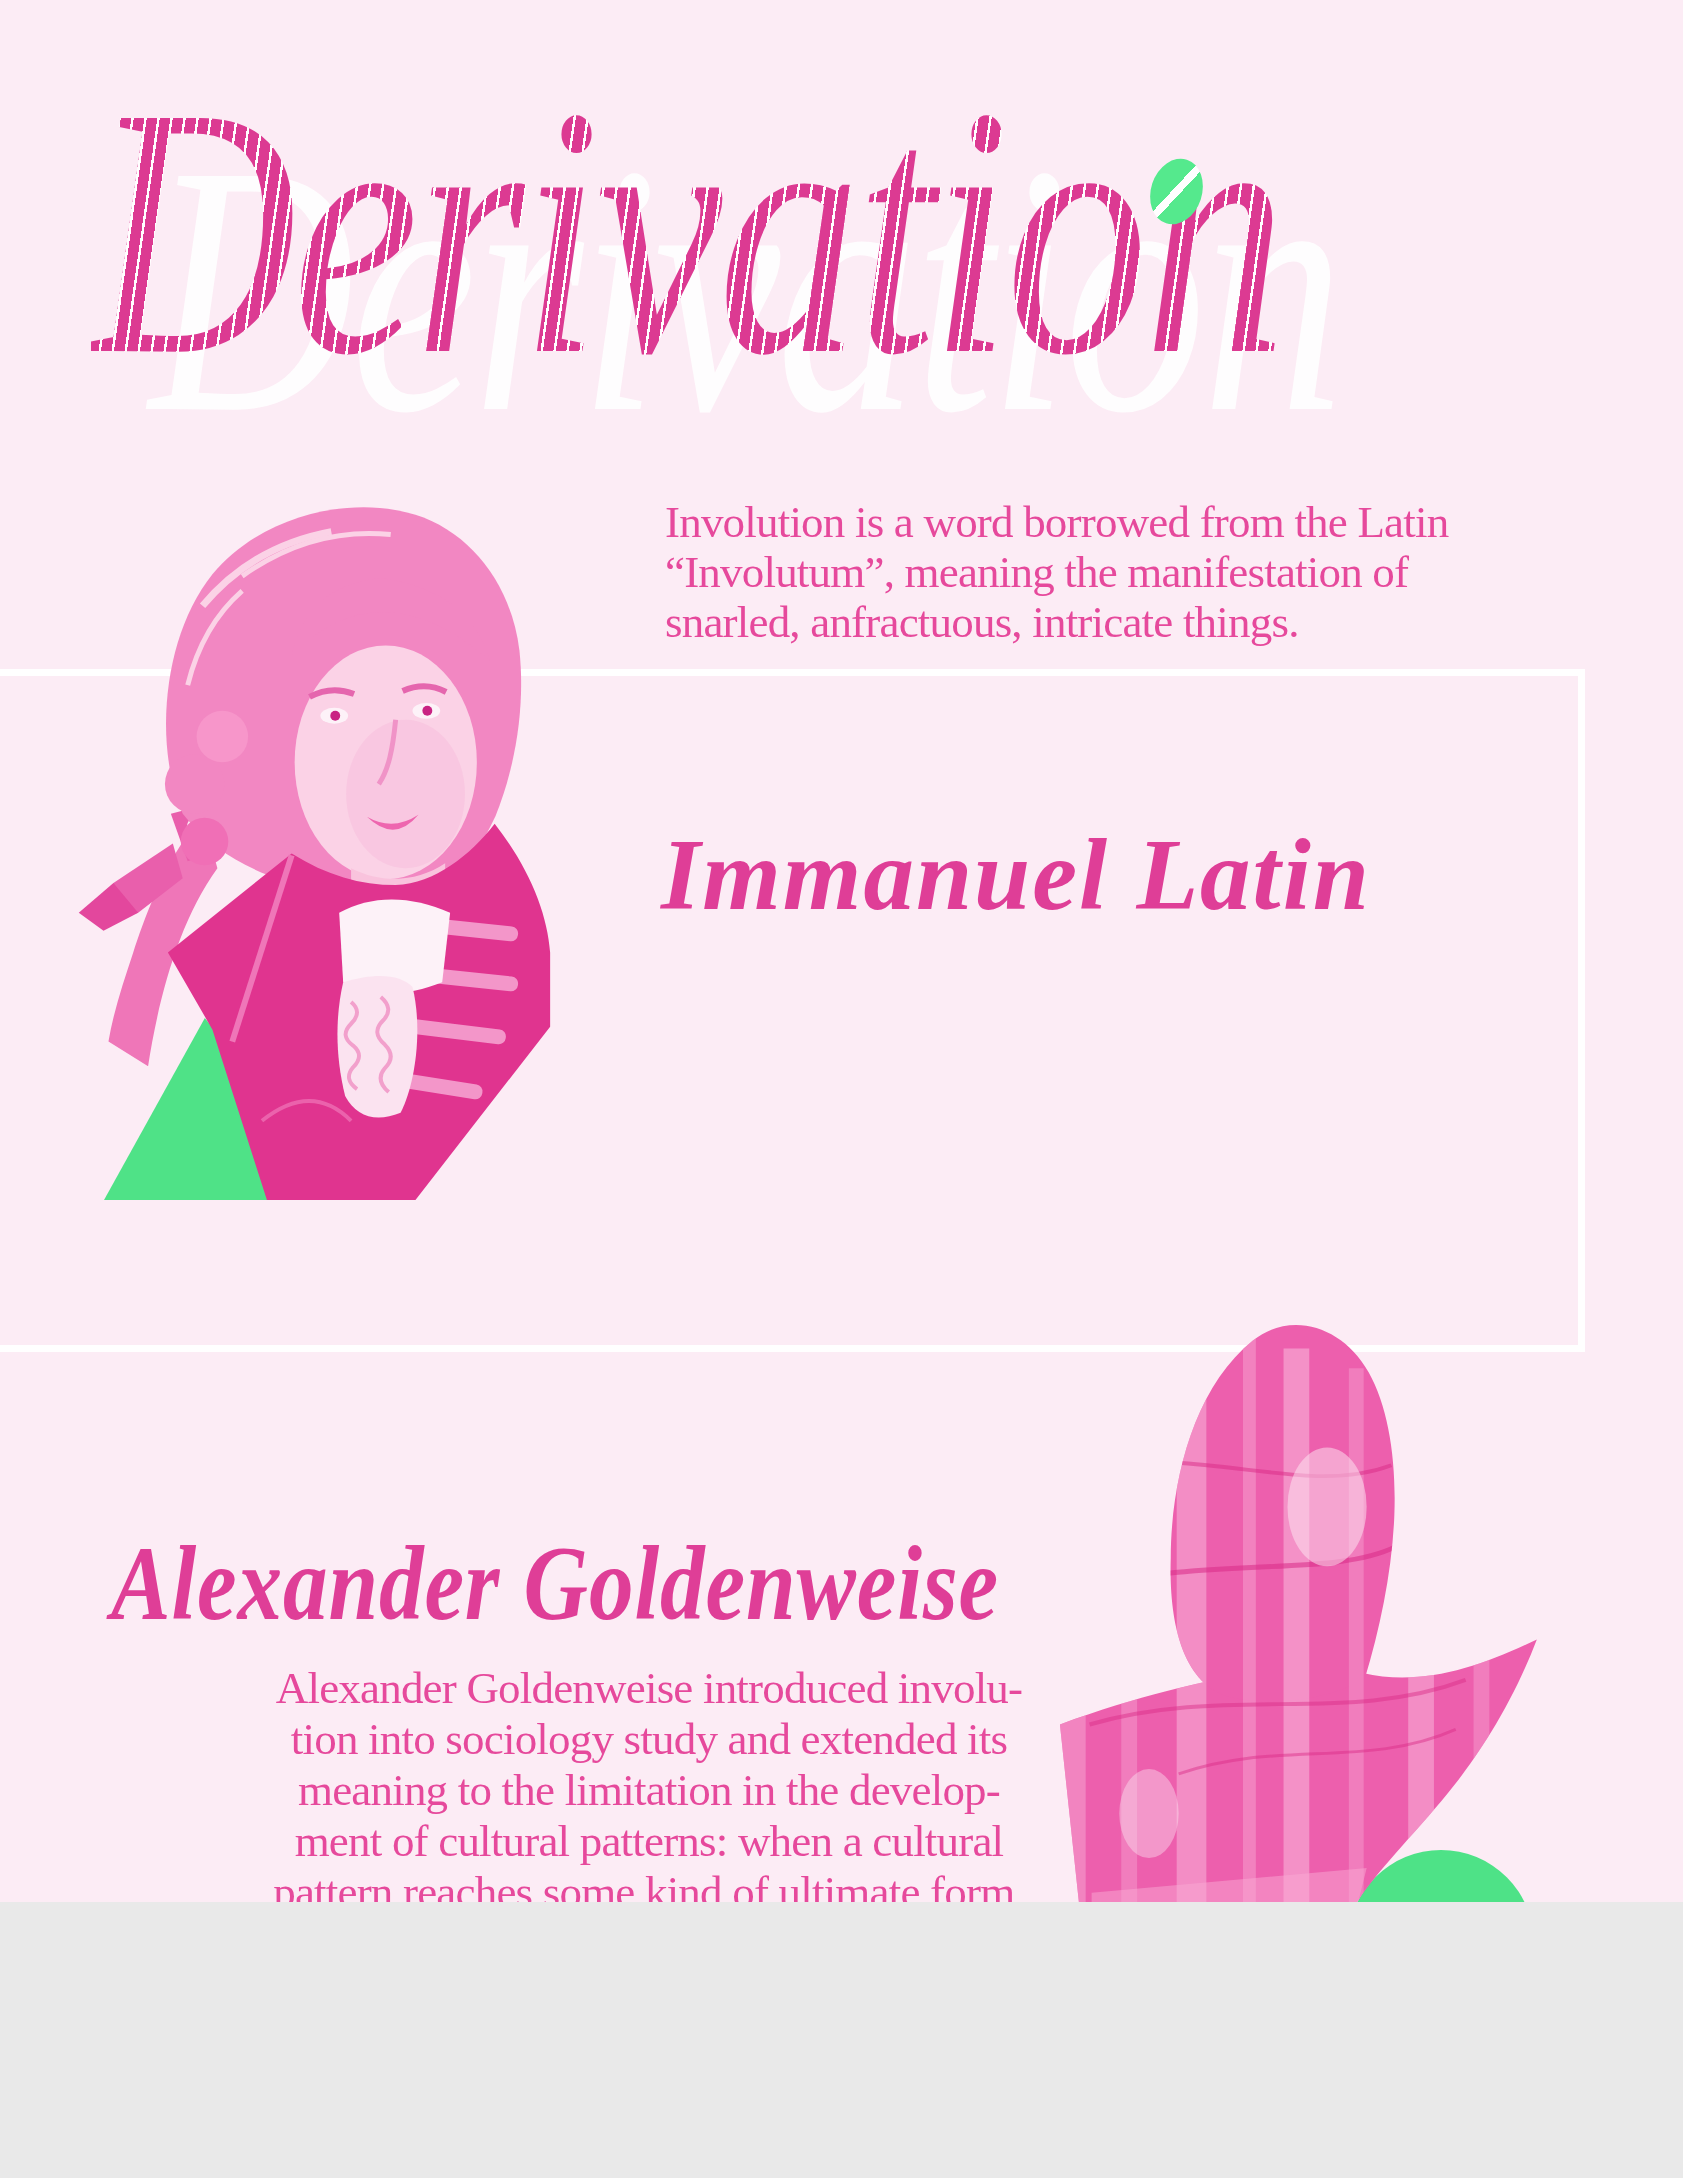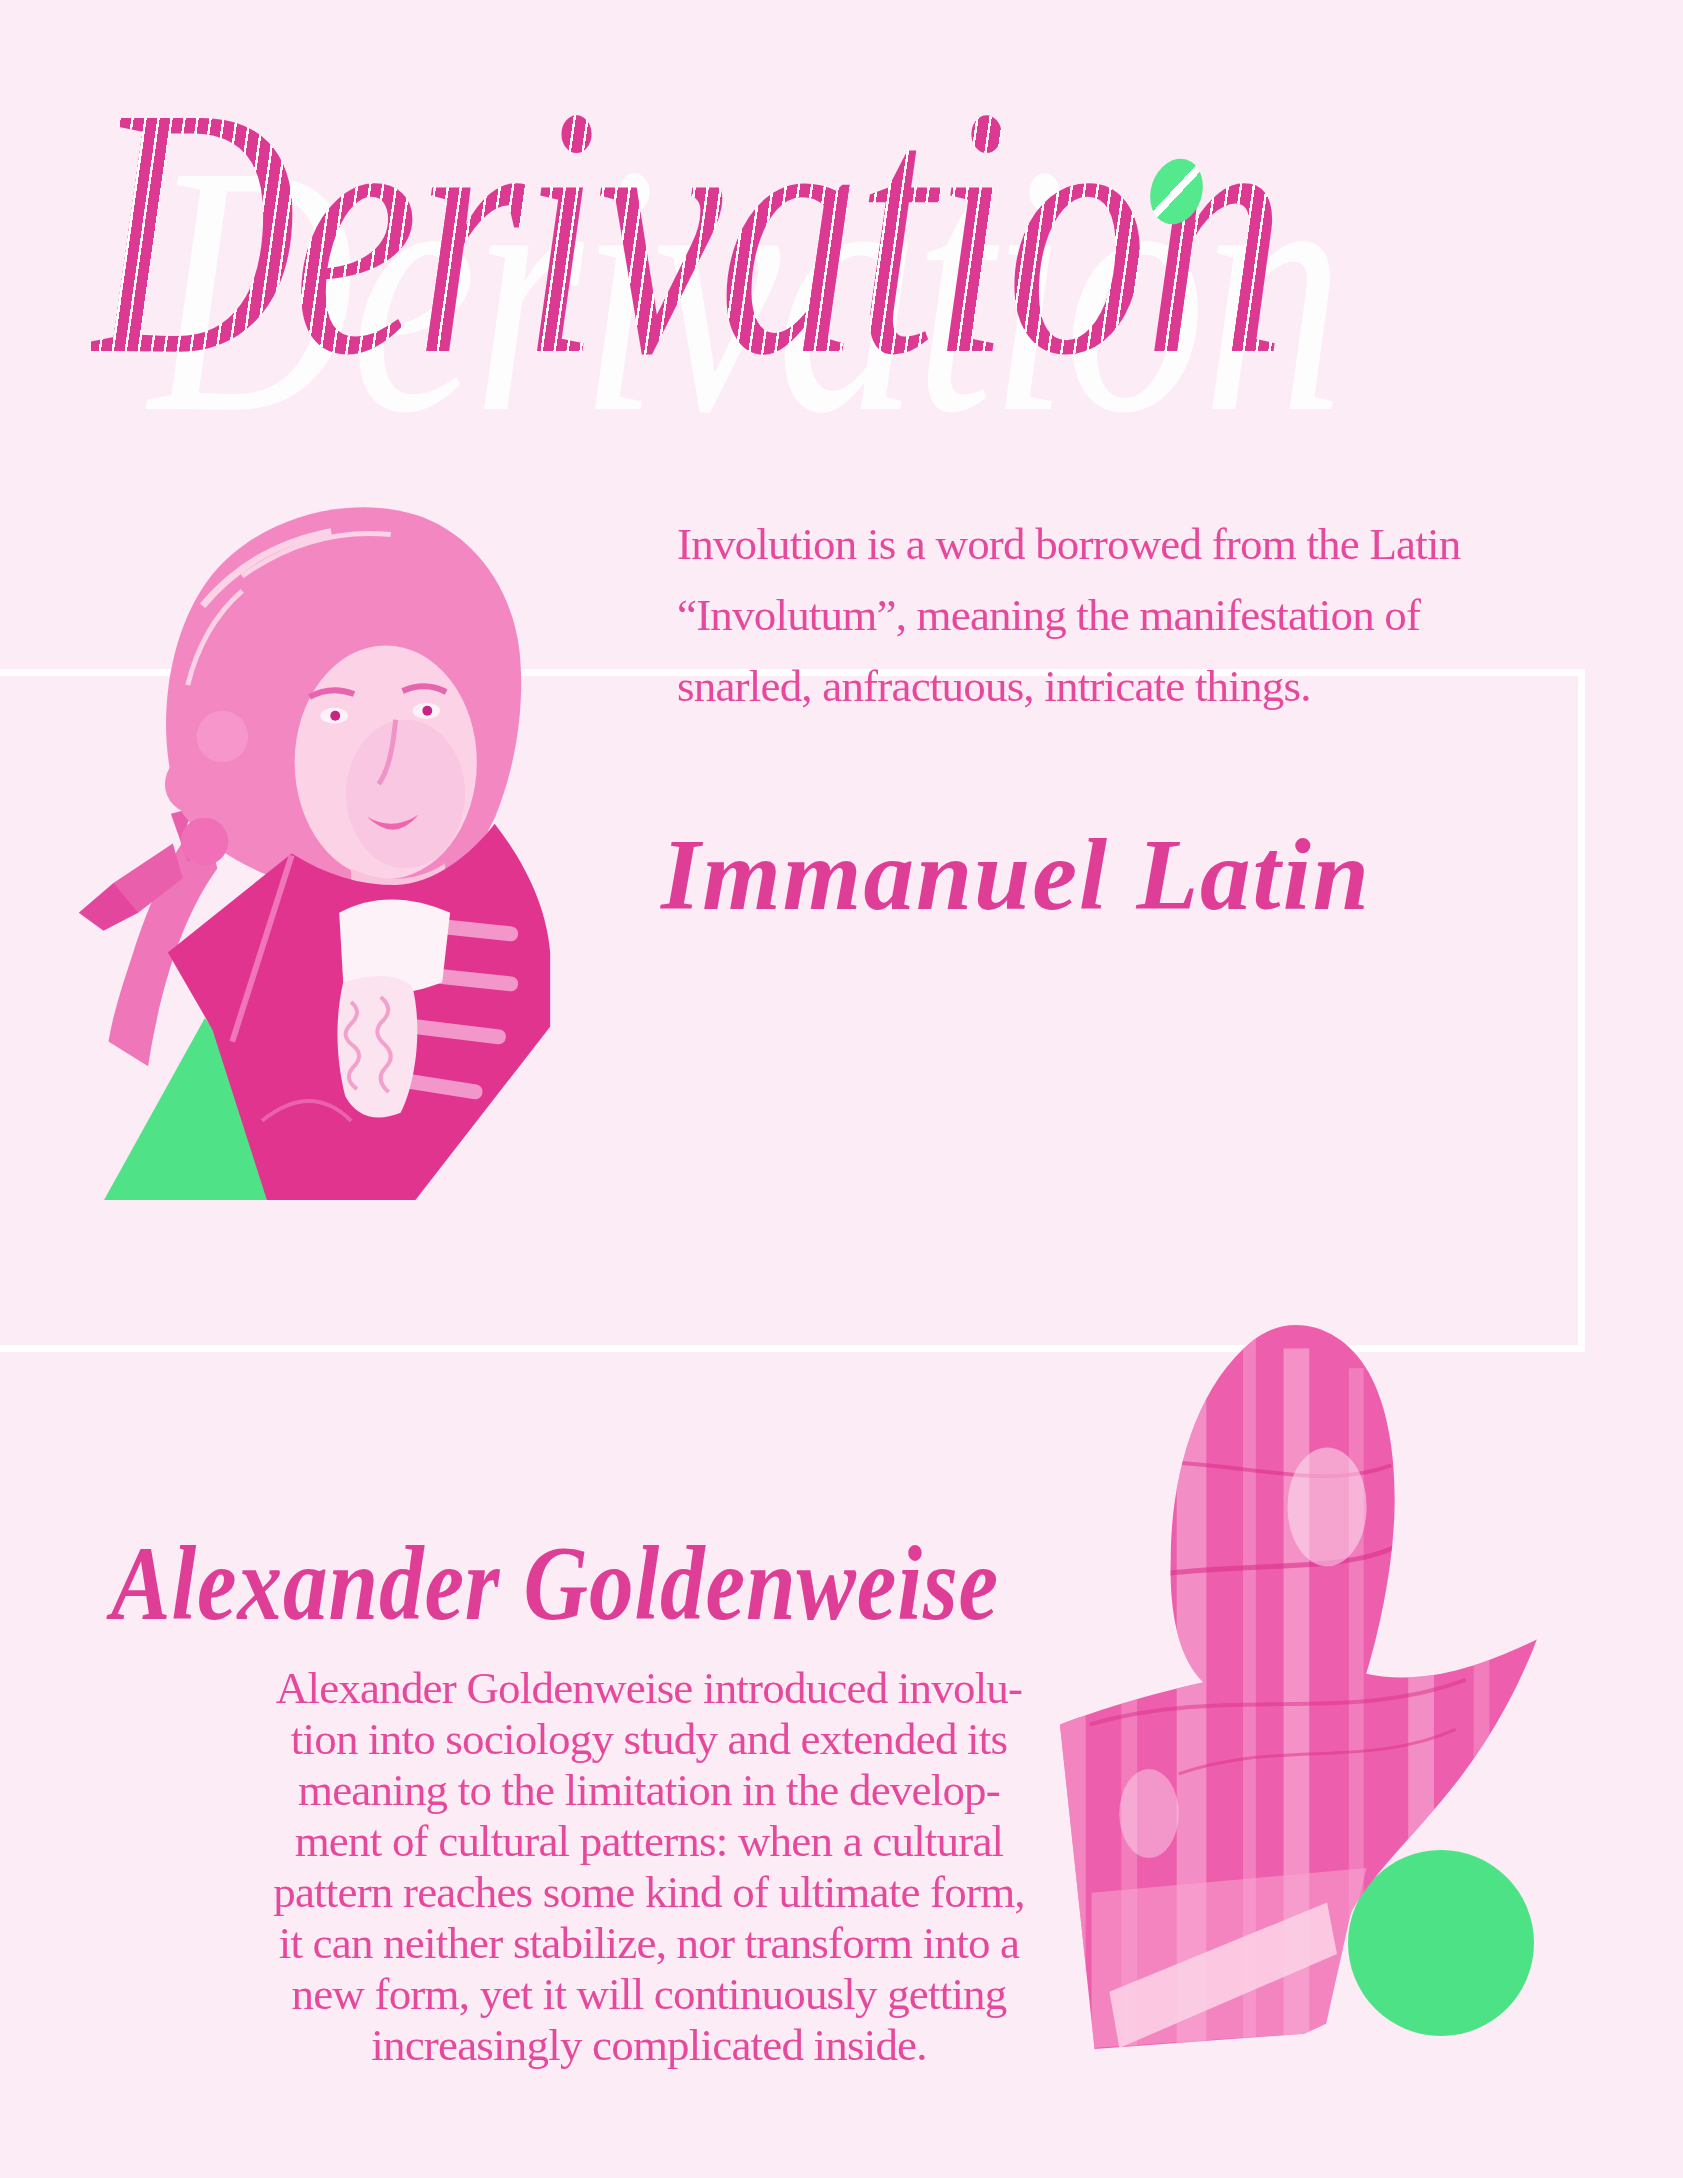--- a/index.html
+++ b/index.html
@@ -1,18 +1,18 @@
 <!DOCTYPE html>
 <html><head>
 <meta charset="utf-8">
 <style>
   html,body{margin:0;padding:0;background:#e9e9e9;}
   .page{
     position:relative;
-    width:1683px;height:2178px;
+    width:1683px;height:1902px;
     background:#fcecf5;
     overflow:hidden;
     font-family:"Liberation Serif", serif;
   }
   
   .title-layer{
     position:absolute;
     font-style:italic;
     font-size:356px;
     line-height:356px;
@@ -47,21 +47,21 @@
   
   .body-text{
     position:absolute;
     color:#e6499c;
     font-size:45px;
     line-height:50px;
     letter-spacing:-0.8px;
     white-space:pre-line;
     z-index:5;
   }
-  .intro{ left:665px;top:464px;width:990px;line-height:71px;margin-left:12px; }
+  .intro{ left:665px;top:452px;width:990px;line-height:50px; }
   .kant-body{ left:690px;top:909px;width:990px; }
   .gold-body{ left:129px;top:1618px;width:1040px;line-height:51px;text-align:center; }
 
   .script-heading{
     position:absolute;
     font-style:italic;
     color:#df3e97;
     white-space:nowrap;
     z-index:5;
   }

